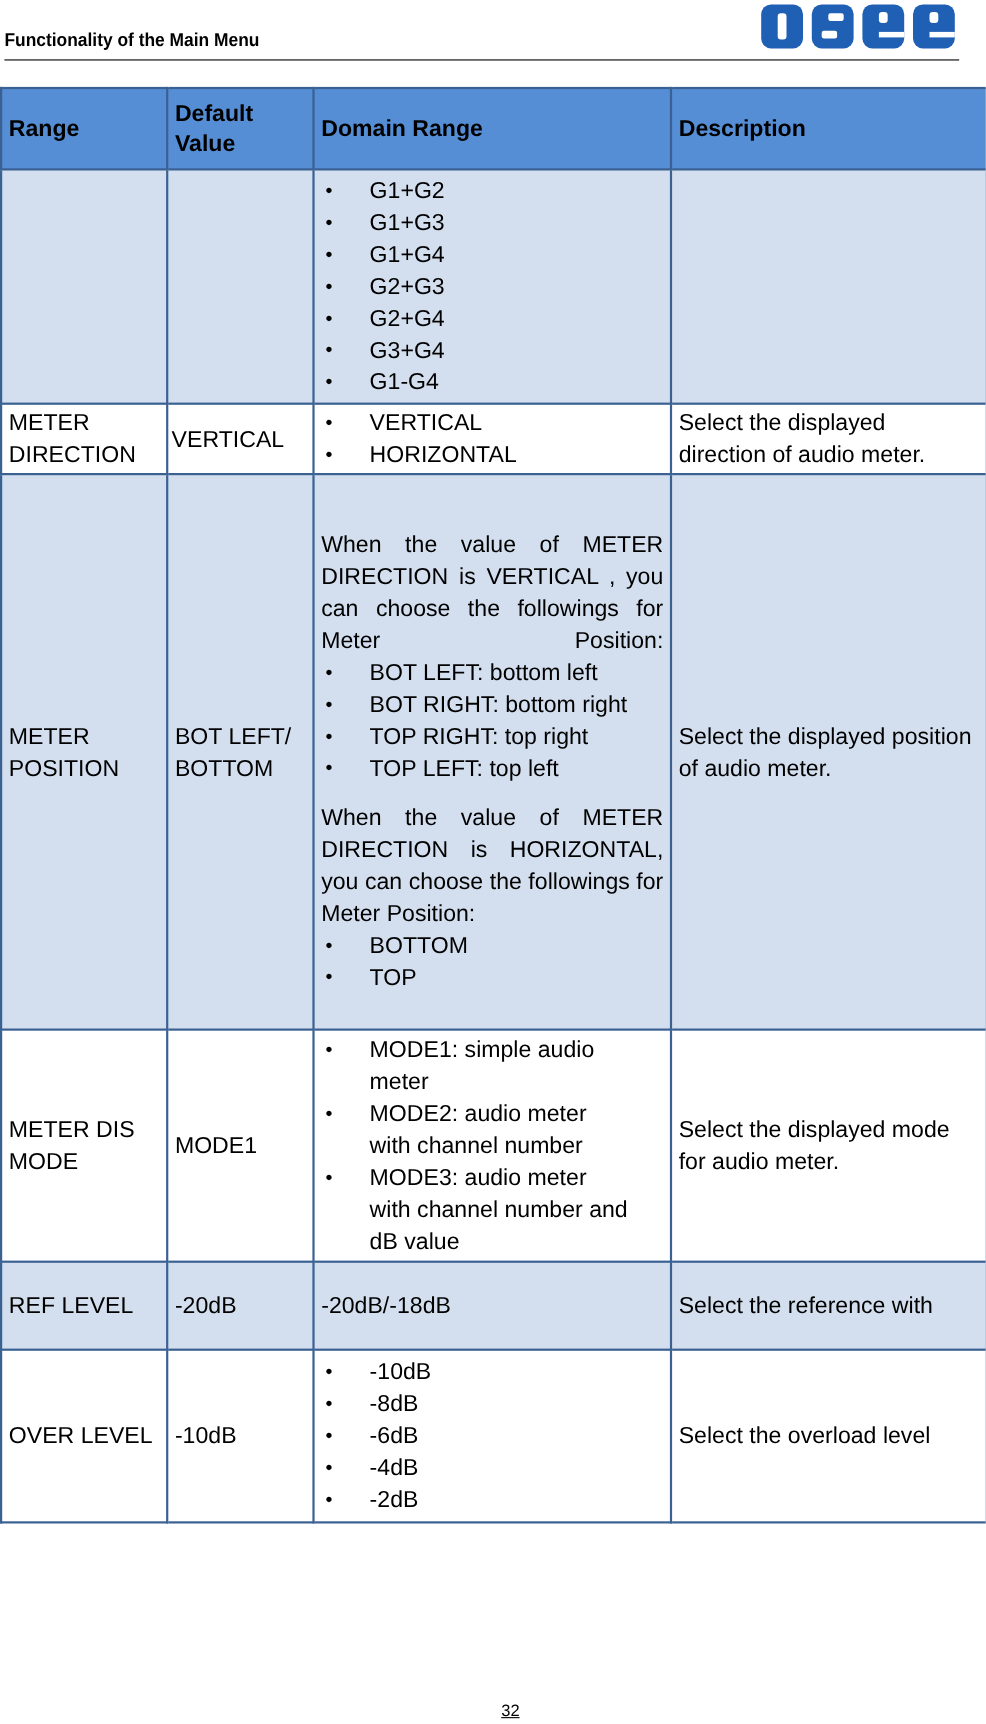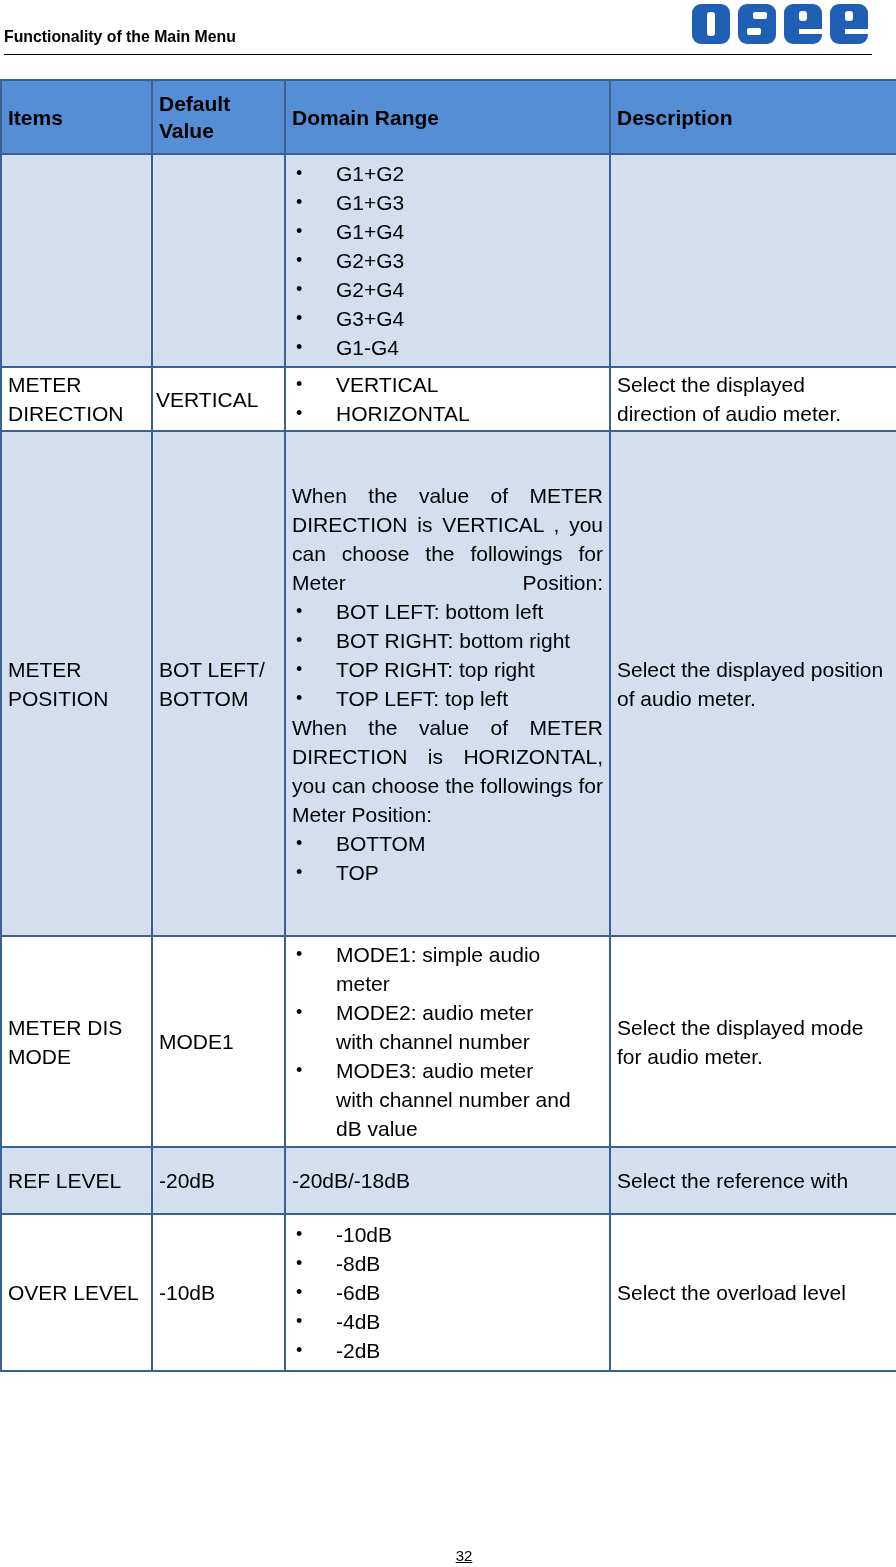--- a/index.html
+++ b/index.html
@@ -76,21 +76,21 @@
     ul.bullets li {
       position: relative;
       padding-left: 44px;
     }
     ul.bullets li .bullet {
       position: absolute;
       left: 4px;
       top: 0;
       font-size: 18px;
     }
-    .para { text-align: justify; text-align-last: justify; }
+    .para { text-align: justify; text-align-last: justify; margin-top: 16px; }
     .para.last { text-align-last: left; }
     .page-number {
       position: absolute;
       left: 16px;
       width: 896px;
       top: 1547px;
       text-align: center;
       font-size: 15px;
       text-decoration: underline;
     }
@@ -125,21 +125,21 @@
 
 <table class="menu-table">
   <colgroup>
     <col style="width:151px">
     <col style="width:133px">
     <col style="width:325px">
     <col style="width:287px">
   </colgroup>
   <thead>
     <tr>
-      <th>Items</th>
+      <th>Range</th>
       <th>Default Value</th>
       <th>Domain Range</th>
       <th>Description</th>
     </tr>
   </thead>
   <tbody>
 
     <tr class="shade" style="height:213px">
       <td></td>
       <td></td>
@@ -195,21 +195,21 @@
       <td>
         <ul class="bullets">
           <li style="padding-right:28px"><span class="bullet">•</span><span>MODE1: simple audio meter</span></li>
           <li style="padding-right:28px"><span class="bullet">•</span><span>MODE2: audio meter with channel number</span></li>
           <li style="padding-right:28px"><span class="bullet">•</span><span>MODE3: audio meter with channel number and dB value</span></li>
         </ul>
       </td>
       <td class="justify">Select the displayed mode for audio meter.</td>
     </tr>
 
-    <tr class="shade" style="height:67px">
+    <tr class="shade" style="height:80px">
       <td>REF LEVEL</td>
       <td>-20dB</td>
       <td>-20dB/-18dB</td>
       <td class="justify">Select the reference with</td>
     </tr>
 
     <tr class="plain" style="height:157px">
       <td>OVER LEVEL</td>
       <td>-10dB</td>
       <td>

